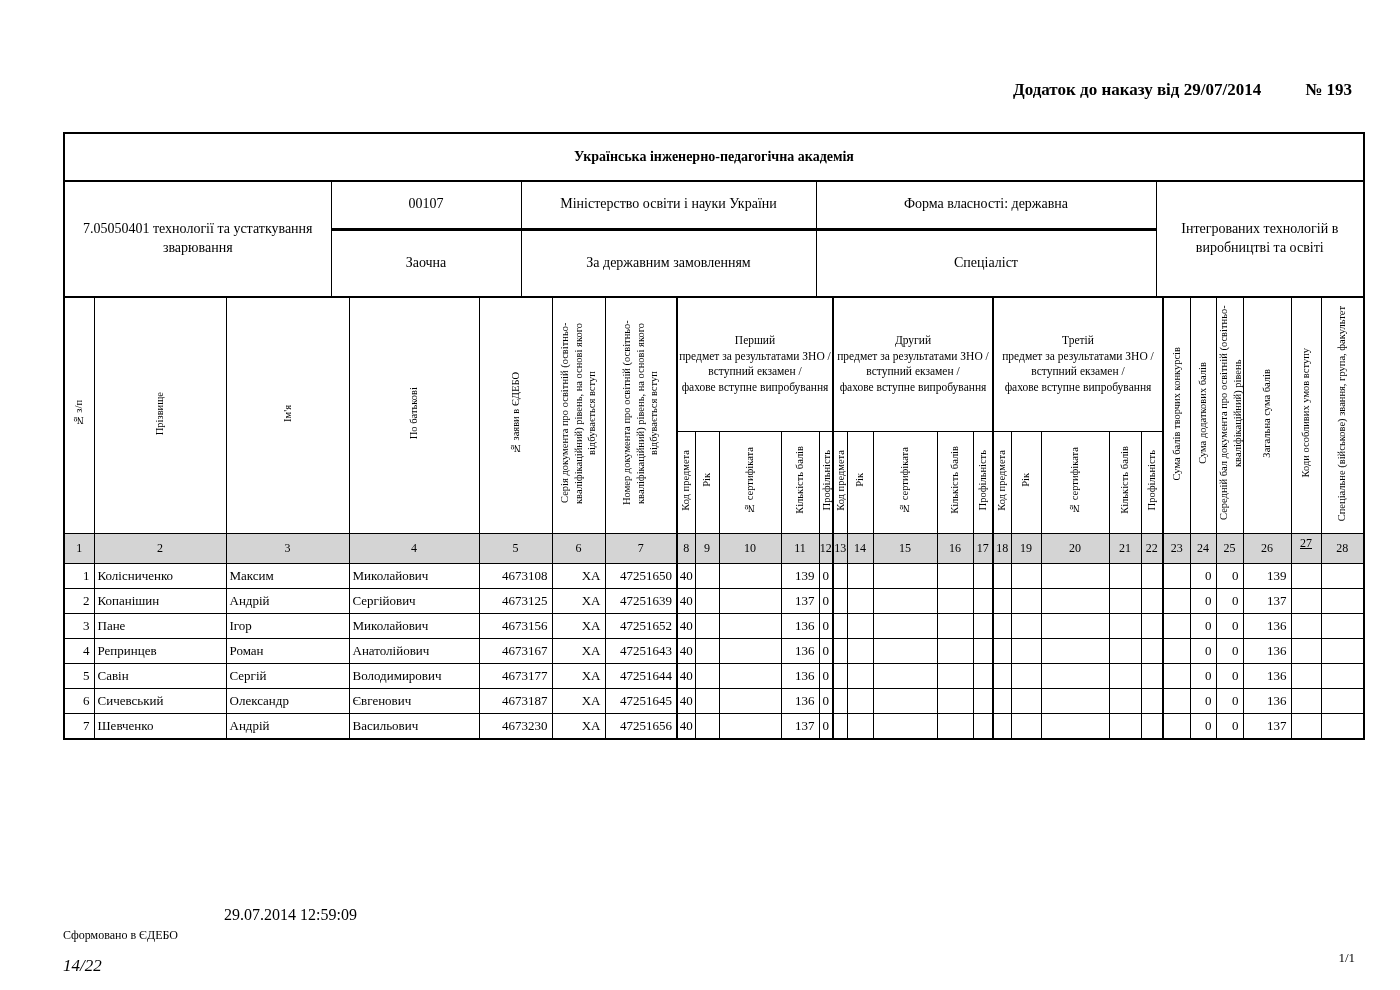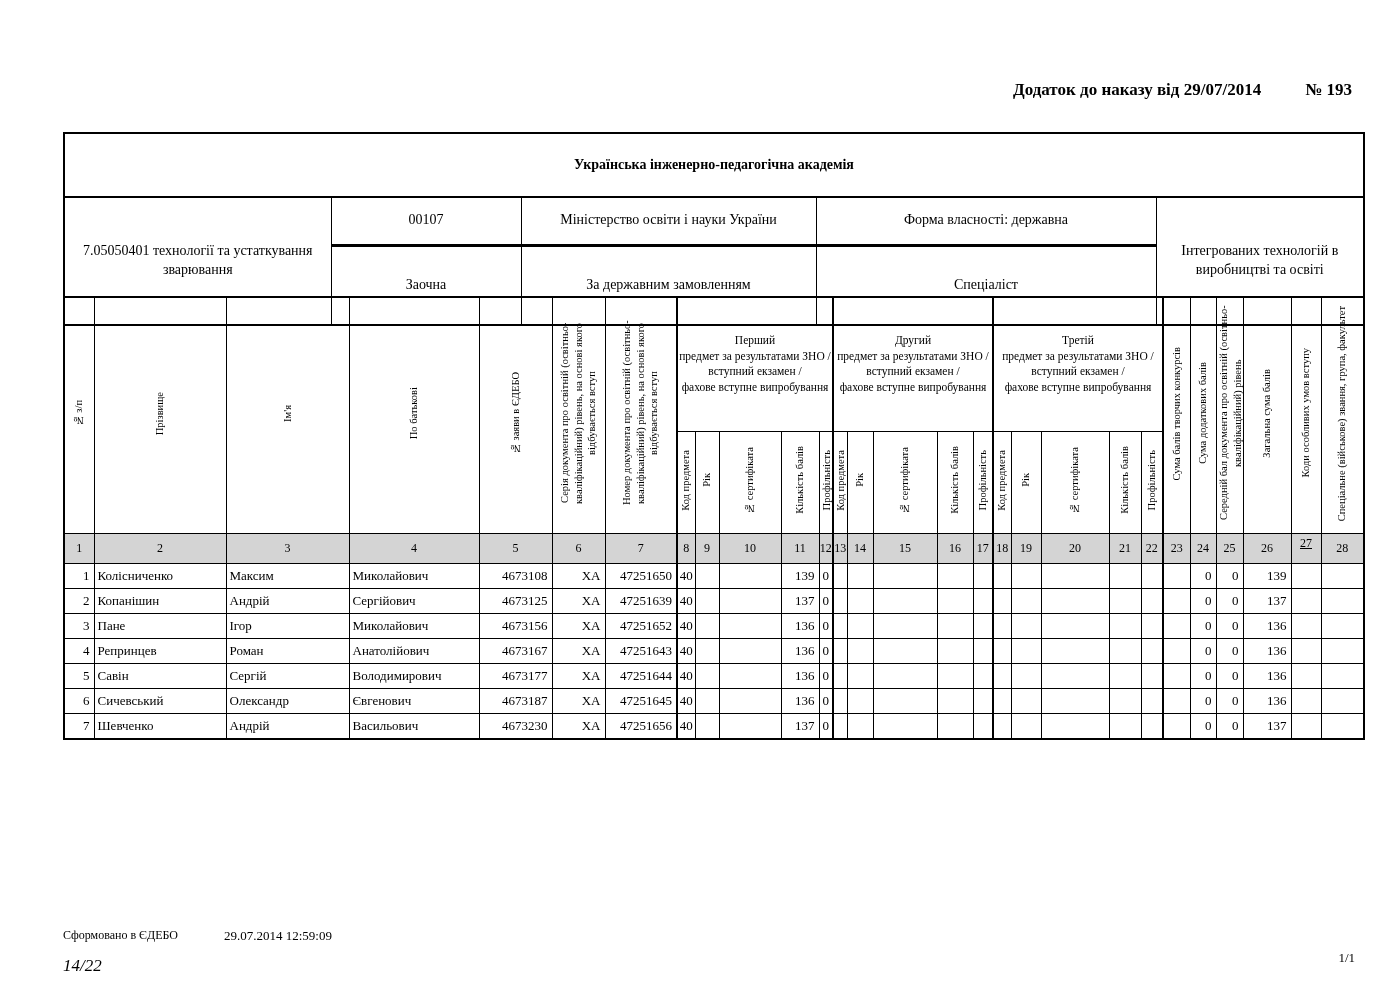--- a/index.html
+++ b/index.html
@@ -24,21 +24,21 @@
   .group-head{font-size:11.5px;line-height:1.35;white-space:pre-line;font-family:Liberation Serif, serif;}
   .numrow td{background:#d4d4d4;font-size:12px;height:27px;}
   .vtop{vertical-align:top !important;padding-top:2px !important;text-decoration:underline;}
   .datarow td{font-size:13px;height:24px;white-space:nowrap;}
   .al{text-align:left !important;padding-left:3px !important;margin-top:20px;}
   .ar{text-align:right !important;padding-right:4px !important;}
   .ac{text-align:center !important;}
   .bl2{border-left:2px solid #000 !important;}
   
   #footer-generated{left:63px;top:928px;font-size:12px;}
-  #footer-generated-at{left:224px;top:928px;font-size:13px;text-align:center;}
+  #footer-generated-at{left:224px;top:906px;font-size:16px;text-align:center;}
   #footer-page{left:63px;top:956px;font-size:17px;font-style:italic;}
   #footer-sheet{right:45px;top:950px;font-size:13px;}
 </style>
 </head>
 <body>
 
 <div id="page-header" class="abs">
   <span>Додаток до наказу від 29/07/2014</span>
   <span>№ 193</span>
 </div>
@@ -46,31 +46,31 @@
 <div id="info-table" class="abs">
   <table class="grid">
     <colgroup>
       <col style="width:267px">
         <col style="width:190px">
         <col style="width:295px">
         <col style="width:340px">
         <col style="width:208px">
     </colgroup>
     <tbody>
-        <tr style="height:64px">
+        <tr style="height:48px">
       <td colspan="5" class="title-cell">Українська інженерно-педагогічна академія</td>
     </tr>
     <tr style="height:48px">
       <td rowspan="2">7.05050401 технології та устаткування зварювання</td>
       <td class="thick-bottom">00107</td>
       <td class="thick-bottom">Міністерство освіти і науки України</td>
       <td class="thick-bottom">Форма власності: державна</td>
       <td rowspan="2">Інтегрованих технологій в виробництві та освіті</td>
     </tr>
-    <tr style="height:80px">
+    <tr style="height:68px">
       <td>Заочна</td>
       <td>За державним замовленням</td>
       <td>Спеціаліст</td>
     </tr>
   </tbody>
     </table>
 </div>
 
 <div id="main-table" class="abs">
   <table class="grid">

